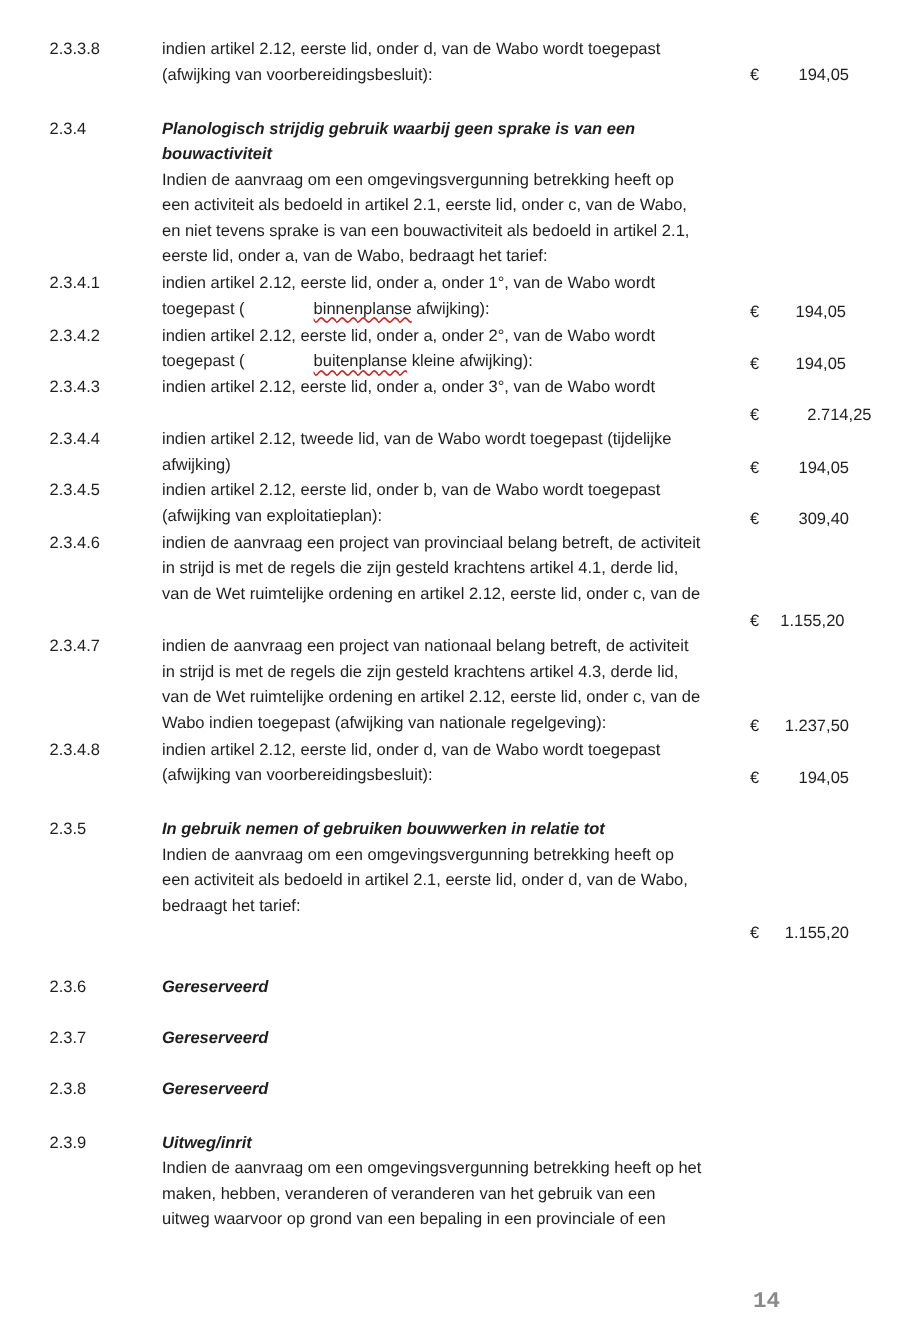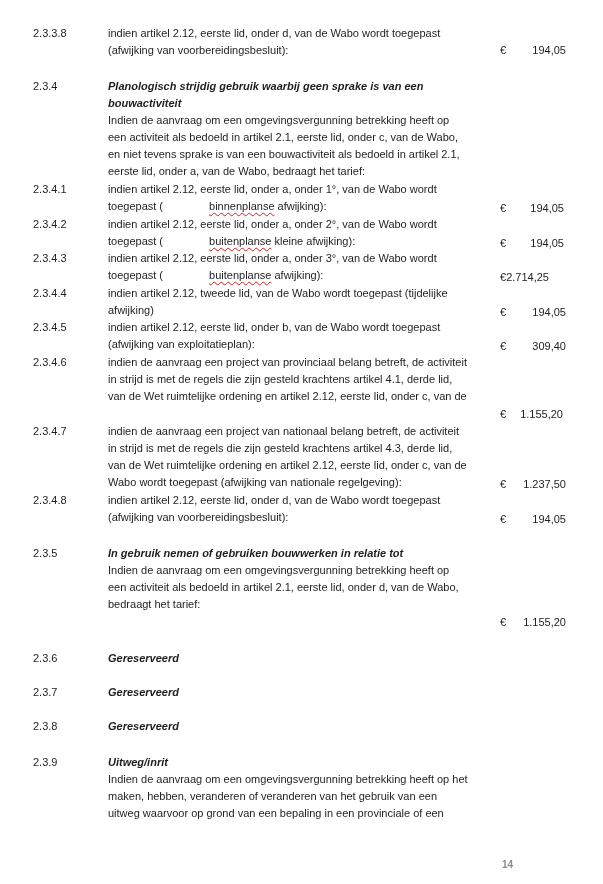--- a/index.html
+++ b/index.html
@@ -16,21 +16,21 @@
   .heading { font-style: italic; font-weight: bold; }
   .eur { position: absolute; left: 500px; }
   .amt { position: absolute; right: 37px; text-align: right; }
   .num, .eur, .amt { line-height: 17px; text-align: center; }
   .sq {
     text-decoration: underline wavy #d02020;
     text-decoration-thickness: 1px;
     text-underline-offset: 2px;
     margin-left: 46px;
   }
-  .pageno { position: absolute; left: 502px; top: 859px; font-size: 10px; color: #8a8a8a; font-weight: bold; }
+  .pageno { position: absolute; left: 502px; top: 859px; font-size: 15px; color: #8a8a8a; font-weight: bold; font-family: Liberation Mono, monospace; }
 </style>
 </head>
 <body>
 
 <div class="page">
 
   <div class="row" style="top:25px">
     <span class="num">2.3.3.8</span>
     <div class="txt">
       <span class="line">indien artikel 2.12, eerste lid, onder d, van de Wabo wordt toegepast</span>
@@ -69,24 +69,23 @@
       <span class="line"><span>toegepast (</span><span class="sq">buitenplanse</span><span> kleine afwijking):</span></span>
     </div>
     <span class="eur" style="top:19px">€</span>
     <span class="amt" style="top:19px; right:39px">194,05</span>
   </div>
 
   <div class="row" style="top:250px">
     <span class="num">2.3.4.3</span>
     <div class="txt">
       <span class="line">indien artikel 2.12, eerste lid, onder a, onder 3°, van de Wabo wordt</span>
-      <span class="line"><span>toegepast (</span><span class="sq">buitenplanse</span><span> afwijking):</span></span>
     </div>
     <span class="eur" style="top:19px">€</span>
-    <span class="amt" style="top:19px; right:54px">2.714,25</span>
+    <span class="amt" style="top:19px; right:22px">2.714,25</span>
   </div>
 
   <div class="row" style="top:285px">
     <span class="num">2.3.4.4</span>
     <div class="txt">
       <span class="line">indien artikel 2.12, tweede lid, van de Wabo wordt toegepast (tijdelijke</span>
       <span class="line">afwijking)</span>
     </div>
     <span class="eur" style="top:19px">€</span>
     <span class="amt" style="top:19px">194,05</span>
@@ -112,21 +111,21 @@
     <span class="eur" style="top:52px">€</span>
     <span class="amt" style="top:52px; right:40px">1.155,20</span>
   </div>
 
   <div class="row" style="top:423px">
     <span class="num">2.3.4.7</span>
     <div class="txt">
       <span class="line">indien de aanvraag een project van nationaal belang betreft, de activiteit</span>
       <span class="line">in strijd is met de regels die zijn gesteld krachtens artikel 4.3, derde lid,</span>
       <span class="line">van de Wet ruimtelijke ordening en artikel 2.12, eerste lid, onder c, van de</span>
-      <span class="line">Wabo wordt toegepast (afwijking van nationale regelgeving):</span>
+      <span class="line">Wabo indien toegepast (afwijking van nationale regelgeving):</span>
     </div>
     <span class="eur" style="top:53px">€</span>
     <span class="amt" style="top:53px">1.237,50</span>
   </div>
 
   <div class="row" style="top:492px">
     <span class="num">2.3.4.8</span>
     <div class="txt">
       <span class="line">indien artikel 2.12, eerste lid, onder d, van de Wabo wordt toegepast</span>
       <span class="line">(afwijking van voorbereidingsbesluit):</span>

